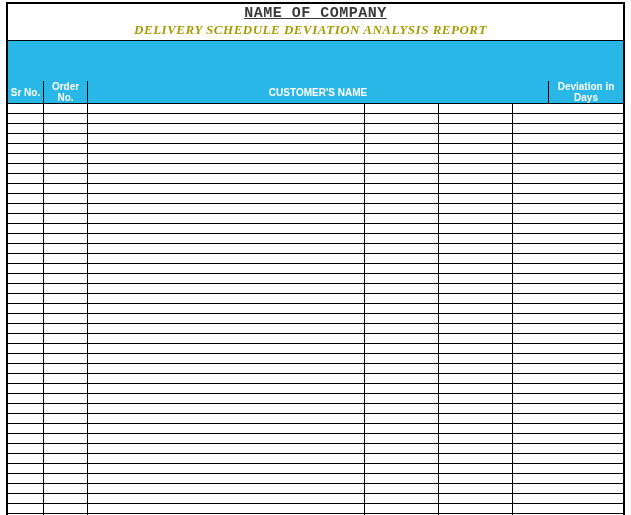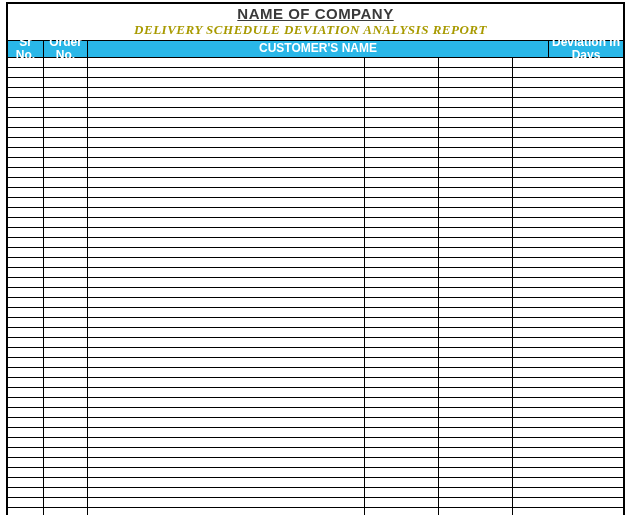--- a/index.html
+++ b/index.html
@@ -10,21 +10,21 @@
   height: 515px;
   overflow: hidden;
 }
 .sheet {
   border: 2px solid #000;
   margin: 2px 6px 2px 6px;
   background: #fff;
 }
 .company {
   text-align: center;
-  font-family: Liberation Sans, sans-serif;
+  font-family: Liberation Mono, monospace;
   font-size: 15px;
   letter-spacing: 0.5px;
   color: #3a3a3a;
   padding: 1px 0 0 0;
   text-decoration: underline;
   font-weight: 600;
 }
 .report-title {
   text-align: center;
   font-family: "Times New Roman", serif;
@@ -37,30 +37,31 @@
   border-bottom: 1px solid #000;
 }
 .header-row {
   display: flex;
   background: #29b7e8;
   border-bottom: 1px solid #000;
 }
 .header-cell {
   color: #fff;
   font-family: Arial, sans-serif;
-  font-size: 12px;
+  font-size: 10px;
   font-weight: bold;
   text-align: center;
   padding: 2px 1px;
   border-right: 1px solid #000;
   display: flex;
   align-items: center;
   justify-content: center;
   line-height: 1.1;
-  height: 16px;
+  height: 22px;
+  margin-top: 40px;
 }
 .header-cell:last-child { border-right: none; }
 .col-srno { width: 36px; }
 .col-orderno { width: 44px; }
 .col-customer { flex: 1; }
 .col-schedule { width: 74px; }
 .col-deviation { width: 74px; }
 .col-actual { width: 110px; }
 .body-area { }
 .data-row {

